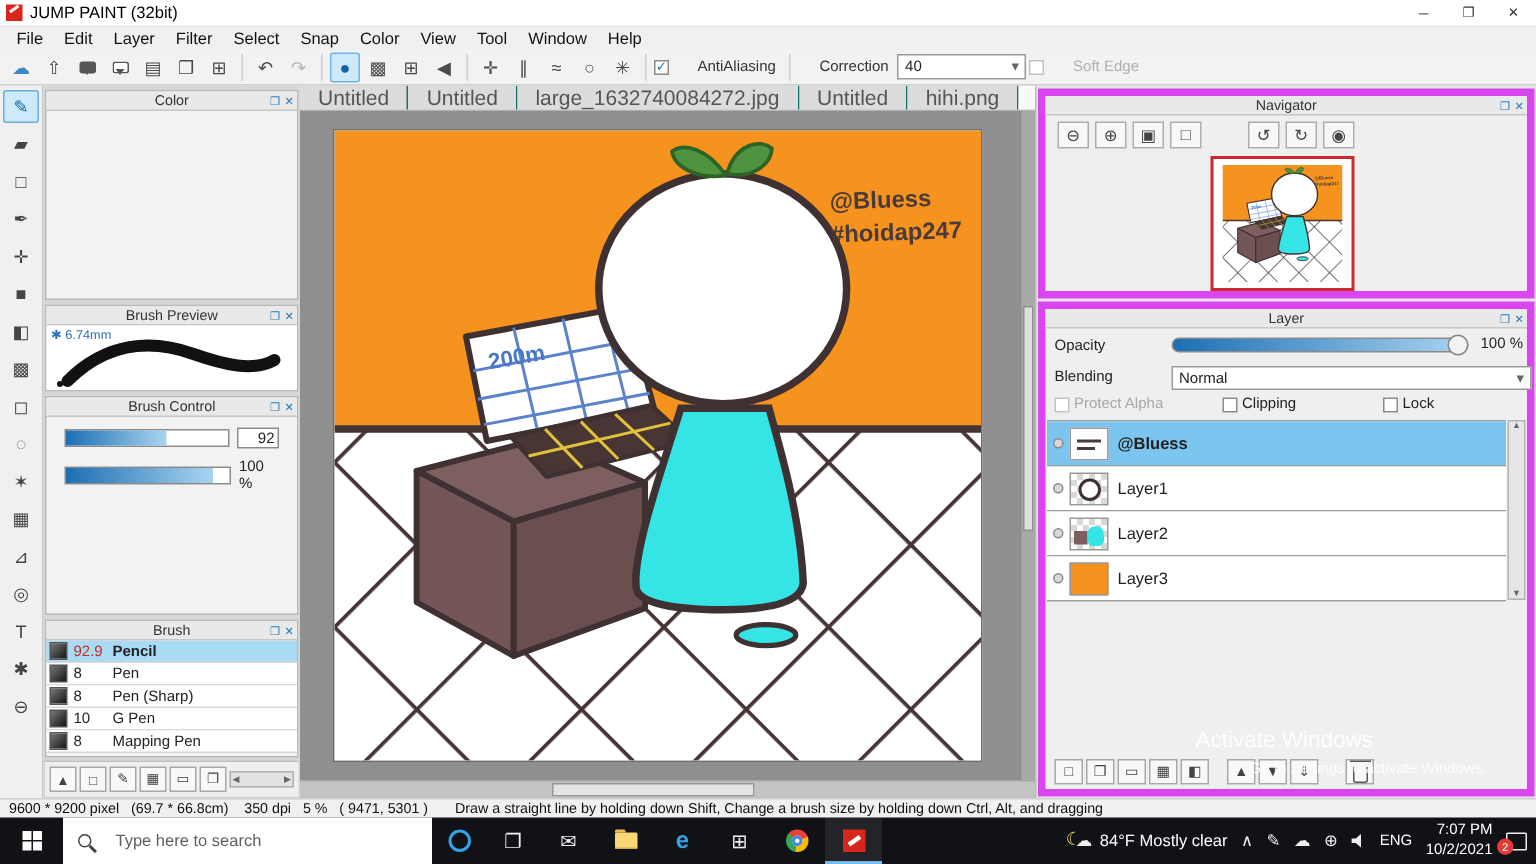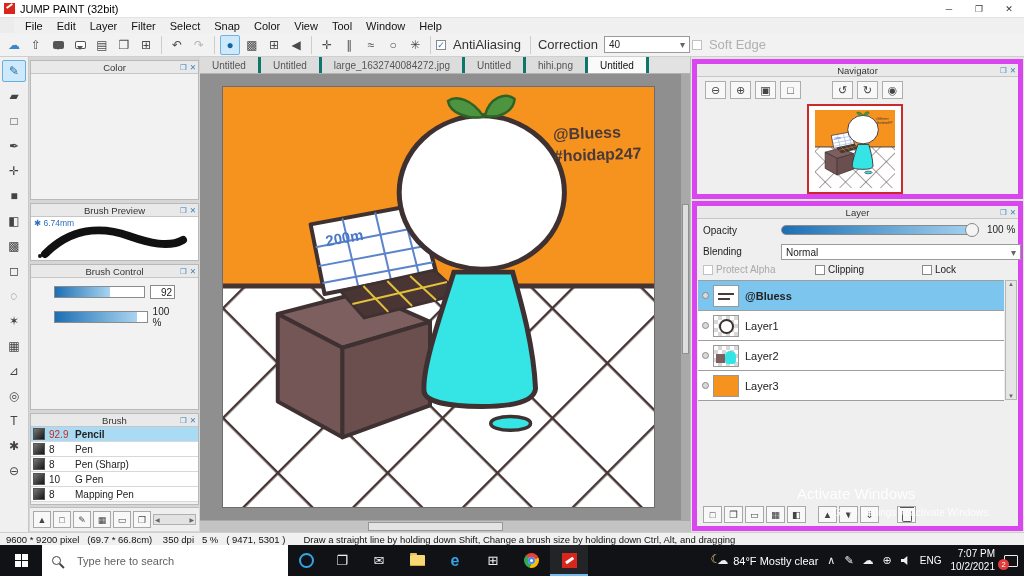--- a/index.html
+++ b/index.html
@@ -6,34 +6,34 @@
 html,body{width:1024px;height:576px;overflow:hidden}
 body{font-family:"Liberation Sans","DejaVu Sans",sans-serif;background:#ececec;position:relative;font-size:11px;color:#222}
 
 .titlebar{position:absolute;top:0;left:0;right:0;height:18px;background:#fff;display:flex;align-items:center;border-bottom:1px solid #e3e3e3;z-index:30}
 .appicon{width:11px;height:11px;background:#d9261c;margin:0 5px 0 4px;position:relative}
 .appicon::after{content:"";position:absolute;left:2px;top:2px;width:7px;height:2px;background:#fff;transform:rotate(-35deg)}
 .titletext{font-size:11px;color:#000}
 .winbtns{margin-left:auto;display:flex}
 .wbtn{width:30px;height:18px;display:flex;align-items:center;justify-content:center;font-size:9px;color:#333}
 
-.menubar{position:absolute;top:18px;left:14px;right:0;height:15px;background:#f0f0f0;display:flex;align-items:center;padding-left:4px;z-index:29}
+.menubar{position:absolute;top:18px;left:0;right:0;height:15px;background:#f0f0f0;display:flex;align-items:center;padding-left:4px;z-index:29}
 .menu{padding:0 7px;font-size:11px;color:#111}
 
 .toolbar{position:absolute;top:33px;left:0;right:0;height:24px;background:#f2f2f2;border-bottom:1px solid #cfcfcf;display:flex;align-items:center;padding:0 4px;gap:2px;z-index:28}
 .tbtn{width:20px;height:20px;display:flex;align-items:center;justify-content:center;font-size:12px;color:#4a4a4a;border:1px solid transparent;border-radius:2px}
 .tbtn.sel{background:#cde9fb;border-color:#70b2e2;color:#1466a3}
 .tbtn.dis{color:#b5b5b5}
 .tsep{width:1px;height:18px;background:#cdcdcd;margin:0 3px}
 .bubble{width:11px;height:8px;background:#555;border-radius:2px;position:relative;display:inline-block}
 .bubble::after{content:"";position:absolute;left:2px;bottom:-4px;border:3px solid transparent;border-top:4px solid #555}
 .bubble.light{background:#fff;box-shadow:inset 0 0 0 1px #555}
 .cb{width:10px;height:10px;border:1px solid #8a8a8a;background:#fff;display:inline-flex;align-items:center;justify-content:center;font-size:9px;color:#2a78c8;margin-right:3px}
 .cb.dis{border-color:#c2c2c2}
-.lbl{font-size:13px;color:#333;margin:0 4px 0 2px}
+.lbl{font-size:10px;color:#333;margin:0 4px 0 14px}
 .lbl.dis{color:#b0b0b0}
 .dd{height:17px;min-width:86px;background:#fff;border:1px solid #9a9a9a;display:inline-flex;align-items:center;font-size:10px;padding:0 4px;justify-content:space-between;color:#222}
 
 .toolstrip{position:absolute;top:57px;left:0;width:29px;height:475px;background:#f0f0f0;border-right:1px solid #c8c8c8;display:flex;flex-direction:column;align-items:center;padding-top:3px;gap:3px;z-index:5}
 .tool{width:24px;height:22px;display:flex;align-items:center;justify-content:center;font-size:12px;color:#444;border:1px solid transparent;border-radius:2px}
 .tool.sel{background:#cde9fb;border-color:#6aaede;color:#1566a0}
 
 .leftpanels{position:absolute;top:57px;left:29px;width:171px;height:475px;background:#d6d6d6;z-index:5}
 .panel{position:absolute;left:1px;right:1px;background:#f2f2f2;border:1px solid #b9b9b9}
 .phead{height:13px;background:#e9e9e9;border-bottom:1px solid #c6c6c6;display:flex;align-items:center;position:relative}
@@ -61,21 +61,21 @@
 .bsize{width:26px}
 .bsize.red{color:#c92a1e;font-weight:normal}
 .bname{flex:1}
 
 .minibar{position:absolute;left:1px;right:1px;bottom:1px;height:24px;background:#efefef;border-top:1px solid #bdbdbd;display:flex;align-items:center;padding:0 3px;gap:2px}
 .mbtn{width:18px;height:17px;border:1px solid #a8a8a8;background:#f8f8f8;display:flex;align-items:center;justify-content:center;font-size:9px;color:#444}
 .mscroll{flex:1;height:11px;background:#e2e2e2;border:1px solid #b0b0b0;display:flex;align-items:center;justify-content:space-between;font-size:6px;color:#666;padding:0 1px}
 
 .center{position:absolute;top:57px;left:200px;width:490px;height:475px;background:#8f8f8f}
 .tabsbar{position:absolute;top:0;left:0;right:0;height:17px;background:#e2e2e2;border-bottom:1px solid #b3b3b3;display:flex}
-.tab{padding:4px 12px;display:flex;align-items:center;font-size:10px;color:#555;border-right:3px solid #0f766e;background:#dcdcdc}
+.tab{padding:4px 12px;display:flex;align-items:center;font-size:14px;color:#555;border-right:1px solid #0f766e;background:#dcdcdc}
 .tab.active{background:#fafafa;color:#111}
 .canvasarea{position:absolute;top:17px;left:0;right:0;bottom:12px;background:#8f8f8f;overflow:hidden}
 .canvas{position:absolute;left:22px;top:12px;width:433px;height:422px;background:#fff;border:1px solid #6d6d6d}
 .vscroll{position:absolute;top:0;right:0;bottom:0;width:9px;background:#a9a9a9}
 .vthumb{position:absolute;left:1px;right:1px;top:130px;height:150px;background:#dedede;border:1px solid #8f8f8f}
 .hscroll{position:absolute;left:0;right:0;bottom:0;height:12px;background:#c3c3c3;border-top:1px solid #a8a8a8}
 .hthumb{position:absolute;top:1px;bottom:1px;left:168px;width:135px;background:#e4e4e4;border:1px solid #979797}
 
 .rightpanels{position:absolute;top:57px;left:690px;width:334px;height:475px;background:#e4e4e4;border-left:1px solid #bdbdbd;z-index:5}
 .rpanel{position:absolute;left:1px;right:1px;background:#efefef;border:5px solid #d946ef}
@@ -360,21 +360,21 @@
   </div>
 
   <div class="panel" style="top:207px;height:146px">
     <div class="phead">
       <span class="ptitle">Brush Control</span>
       <span class="picons">
         <span class="pic">❐</span>
         <span class="pic">✕</span>
       </span>
     </div>
-    <div style="position:relative;padding:7px 23px">
+    <div style="position:relative;padding:7px 12px">
       <div style="display:flex;align-items:center;gap:5px;margin-bottom:7px">
         <span class="track" style="width:118px">
             <span class="fill" style="width:62%"></span>
           </span>
         <span class="numbox">92</span>
       </div>
       <div style="display:flex;align-items:center;gap:5px">
         <span class="track" style="width:118px">
             <span class="fill" style="width:90%"></span>
           </span>

